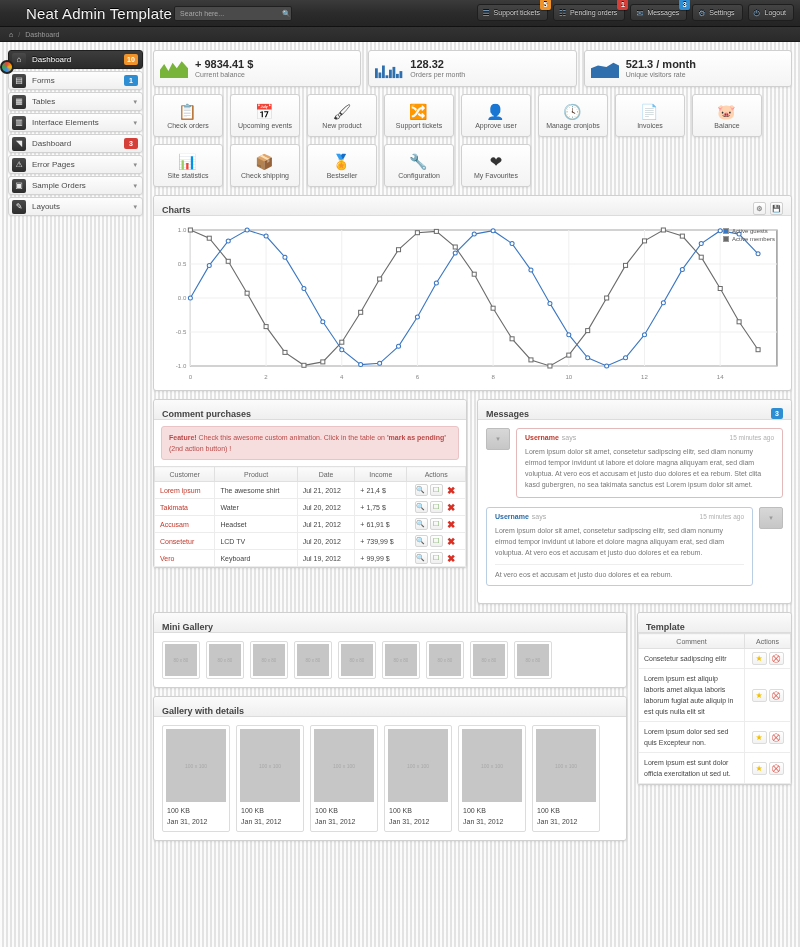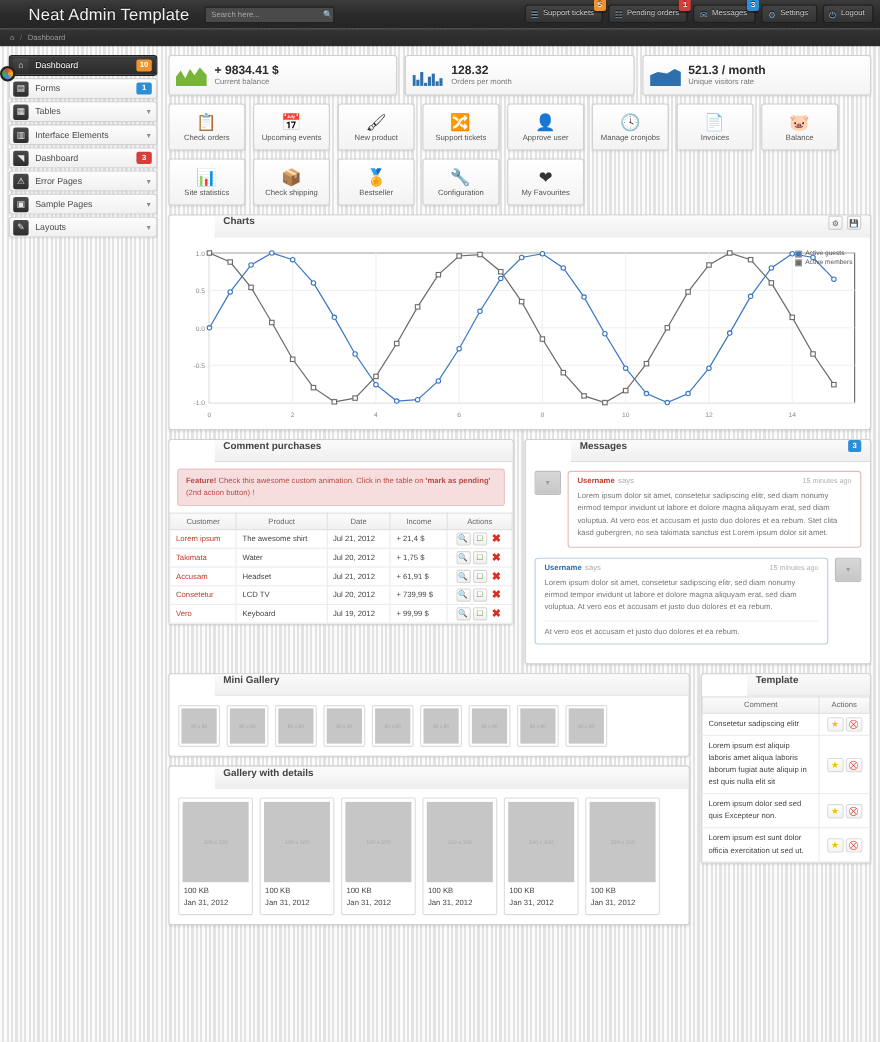--- a/index.html
+++ b/index.html
@@ -20,21 +20,21 @@
     background: linear-gradient(to bottom, #3b3b3b 0%, #2b2b2b 50%, #242424 100%);
     border-bottom: 1px solid #111;
     display: flex; align-items: center;
     position: relative;
   }
   .brand {
     color: #f2f2f2; font-size: 15px; letter-spacing: .2px;
     padding-left: 26px; text-shadow: 0 -1px 0 #000;
     font-family: "Liberation Sans", sans-serif;
   }
-  .search-wrap { margin-left: 14px; position: relative; }
+  .search-wrap { margin-left: 2px; position: relative; }
   .search-input {
     width: 118px; height: 15px;
     background: #4a4a4a;
     border: 1px solid #202020;
     border-radius: 2px;
     color: #b9b9b9; font-size: 7px;
     padding: 0 14px 0 5px;
     outline: none;
     font-family: "Liberation Sans", sans-serif;
   }
@@ -126,27 +126,26 @@
 
   
   .panel {
     background: #fff;
     border: 1px solid #d0d0d0;
     border-radius: 3px;
     box-shadow: 0 1px 2px rgba(0,0,0,.08);
     margin-bottom: 8px;
   }
   .panel-head {
-    height: 20px; display: flex; align-items: flex-start;
+    height: 20px; display: flex; align-items: flex-end;
     padding: 0 8px;
     background: linear-gradient(to bottom, #fbfbfb 0%, #efefef 100%);
     border-bottom: 1px solid #dcdcdc;
     font-size: 9px; font-weight: bold; color: #444;
     border-radius: 3px 3px 0 0;
-    margin-left: 41px;
   }
   .panel-head .spacer { flex: 1; }
   .head-btn {
     width: 13px; height: 13px; margin-left: 4px;
     border: 1px solid #d0d0d0; border-radius: 2px;
     background: linear-gradient(to bottom,#fff,#f0f0f0);
     display: flex; align-items: center; justify-content: center;
     font-size: 7px; color: #8d8d8d; cursor: pointer;
   }
   .head-badge {
@@ -391,21 +390,21 @@
 
   </div>
   <div class="side-item ">
     <span class="si-icon">⚠</span>
     <span class="side-label">Error Pages</span>
 
     <span class="chev">▾</span>
   </div>
   <div class="side-item ">
     <span class="si-icon">▣</span>
-    <span class="side-label">Sample Pages</span>
+    <span class="side-label">Sample Orders</span>
 
     <span class="chev">▾</span>
   </div>
   <div class="side-item ">
     <span class="si-icon">✎</span>
     <span class="side-label">Layouts</span>
 
     <span class="chev">▾</span>
   </div>
       </div>

